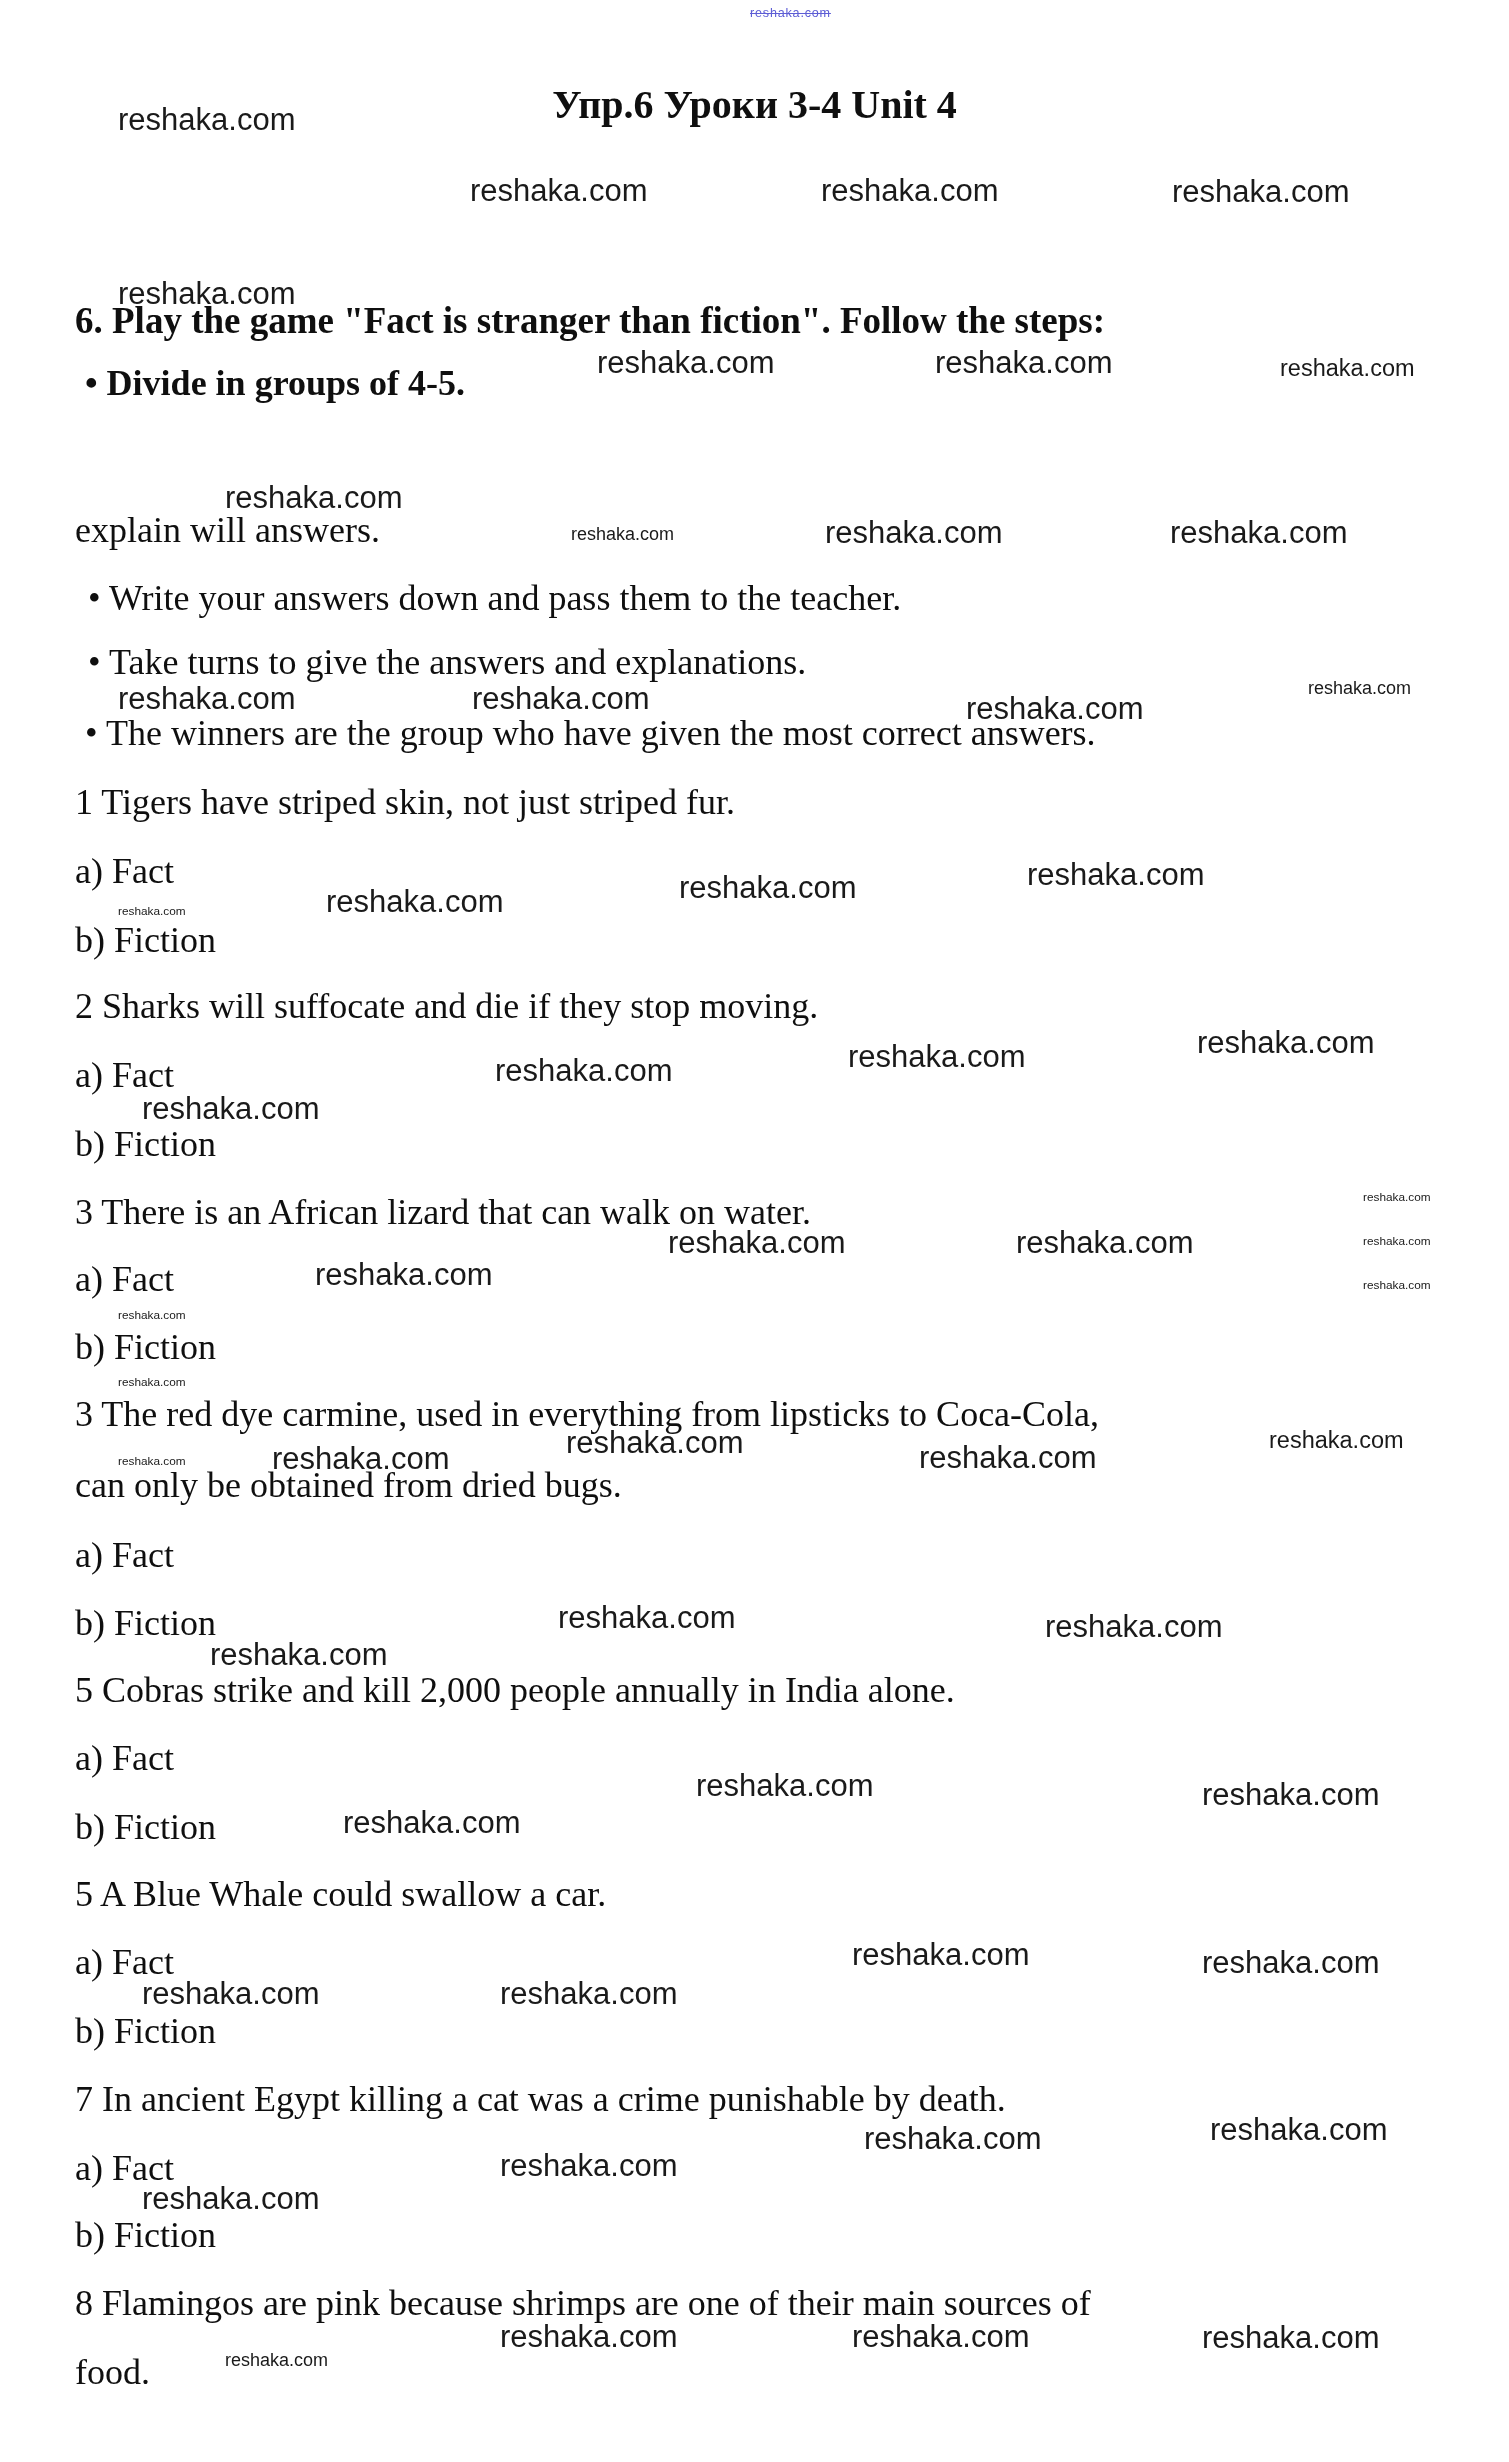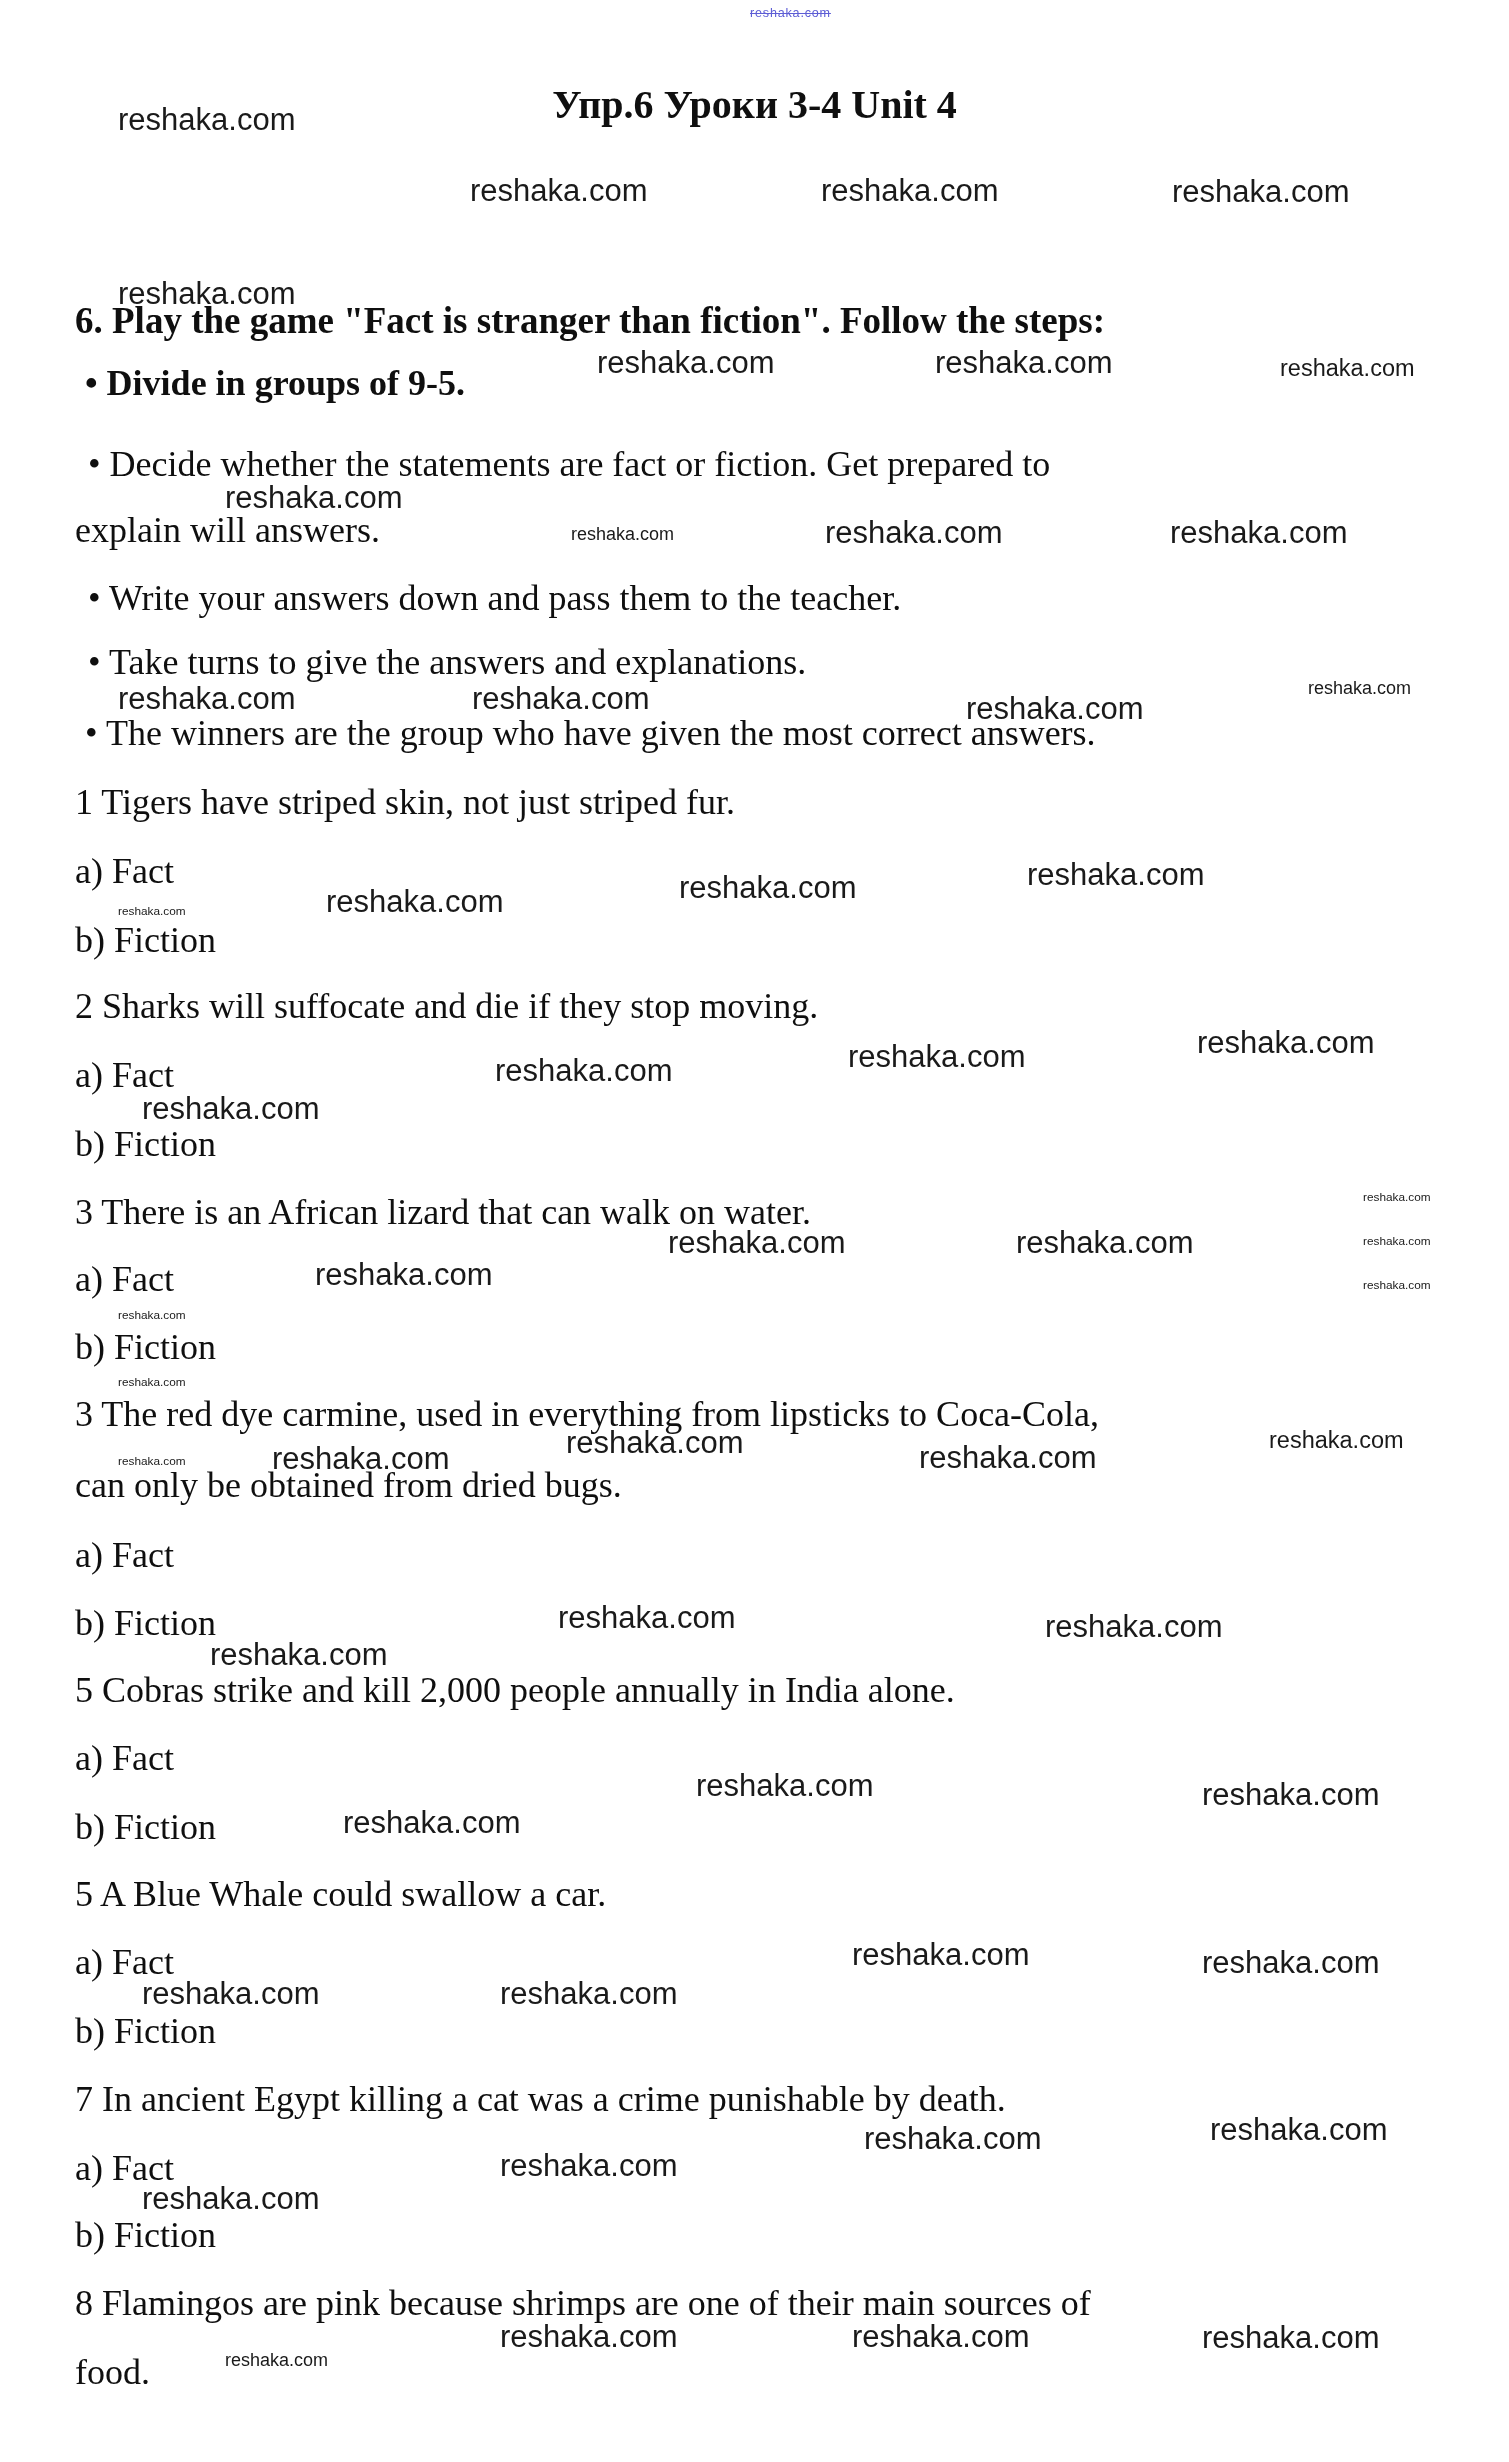--- a/index.html
+++ b/index.html
@@ -51,26 +51,25 @@
   <div class="t title" style="top:83px">Упр.6 Уроки 3-4 Unit 4</div>
 
   <span class="wm lg" style="left:430px;top:173px">reshaka.com</span>
   <span class="wm lg" style="left:781px;top:173px">reshaka.com</span>
   <span class="wm lg" style="left:1132px;top:174px">reshaka.com</span>
 
   <span class="wm lg" style="left:78px;top:276px">reshaka.com</span>
 
   <div class="t heading" style="left:75px;top:300px">6. Play the game "Fact is stranger than fiction". Follow the steps:</div>
 
-  <div class="t bold" style="left:85px;top:363px">• Divide in groups of 9-5.</div>
+  <div class="t bold" style="left:85px;top:363px">• Divide in groups of 4-5.</div>
   <span class="wm lg" style="left:557px;top:345px">reshaka.com</span>
   <span class="wm lg" style="left:895px;top:345px">reshaka.com</span>
   <span class="wm md" style="left:1240px;top:355px">reshaka.com</span>
 
-  <div class="t" style="left:88px;top:444px">• Decide whether the statements are fact or fiction. Get prepared to</div>
   <span class="wm lg" style="left:185px;top:480px">reshaka.com</span>
   <div class="t" style="left:75px;top:510px">explain will answers.</div>
   <span class="wm sm" style="left:531px;top:524px">reshaka.com</span>
   <span class="wm lg" style="left:785px;top:515px">reshaka.com</span>
   <span class="wm lg" style="left:1130px;top:515px">reshaka.com</span>
 
   <div class="t" style="left:88px;top:642px">• Take turns to give the answers and explanations.</div>
 
   <div class="t" style="left:88px;top:578px">• Write your answers down and pass them to the teacher.</div>
 

